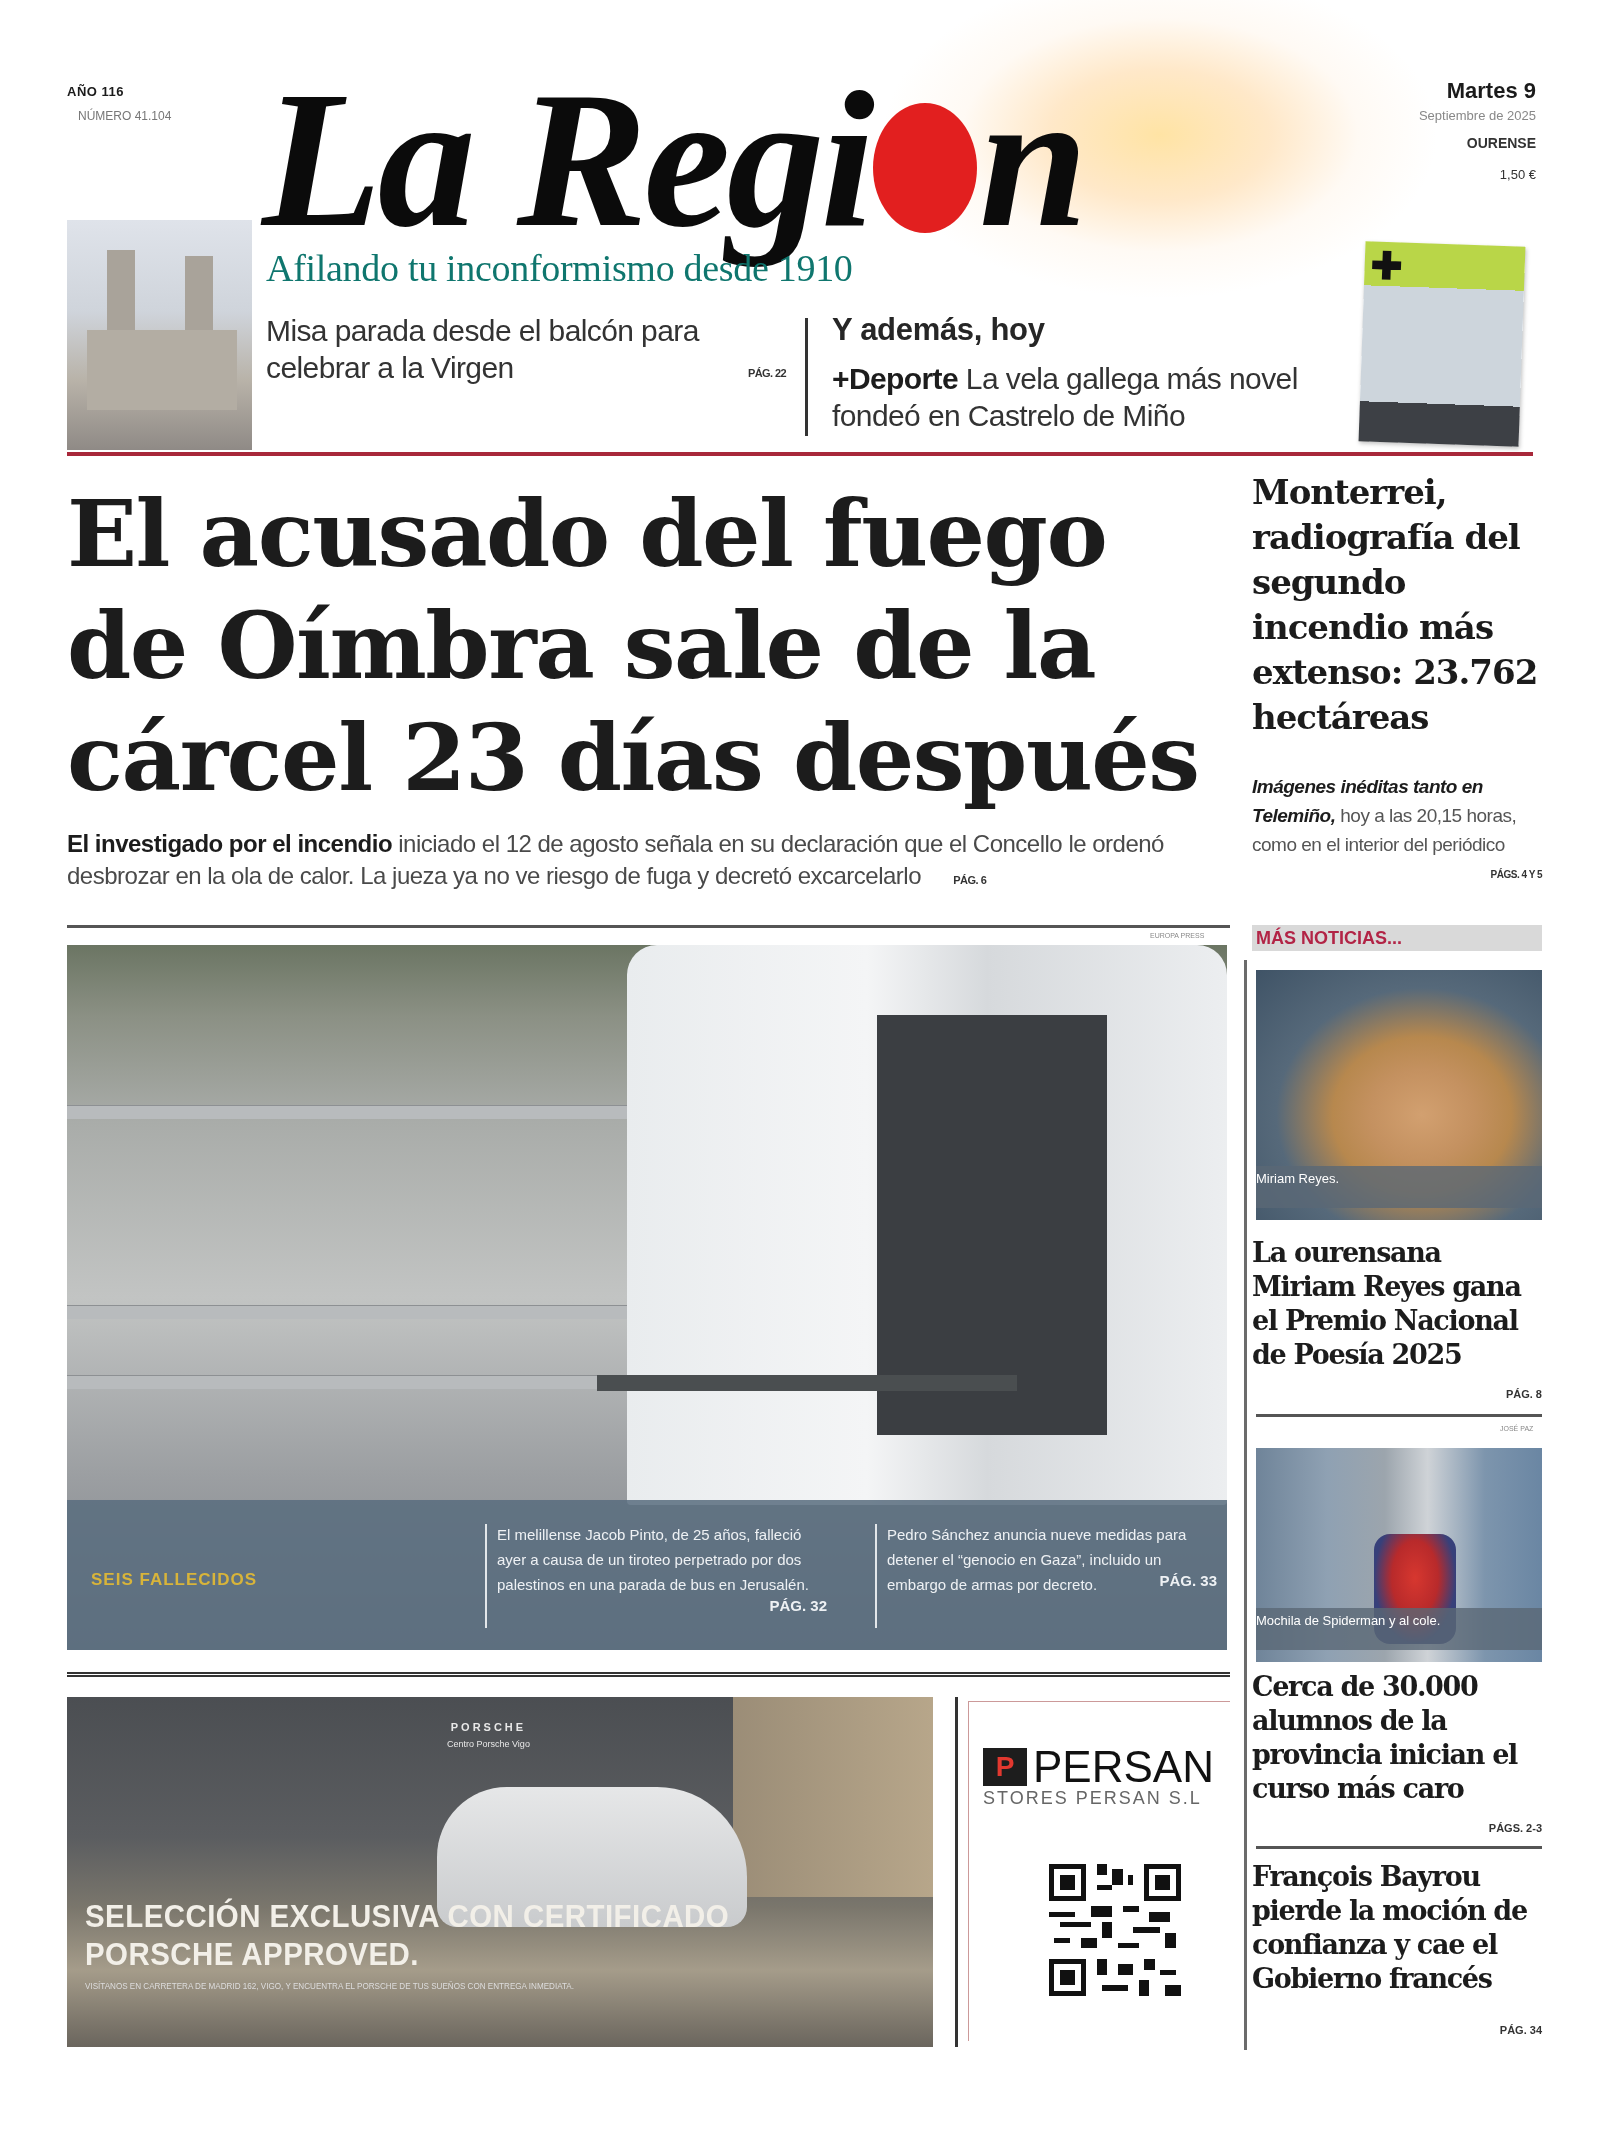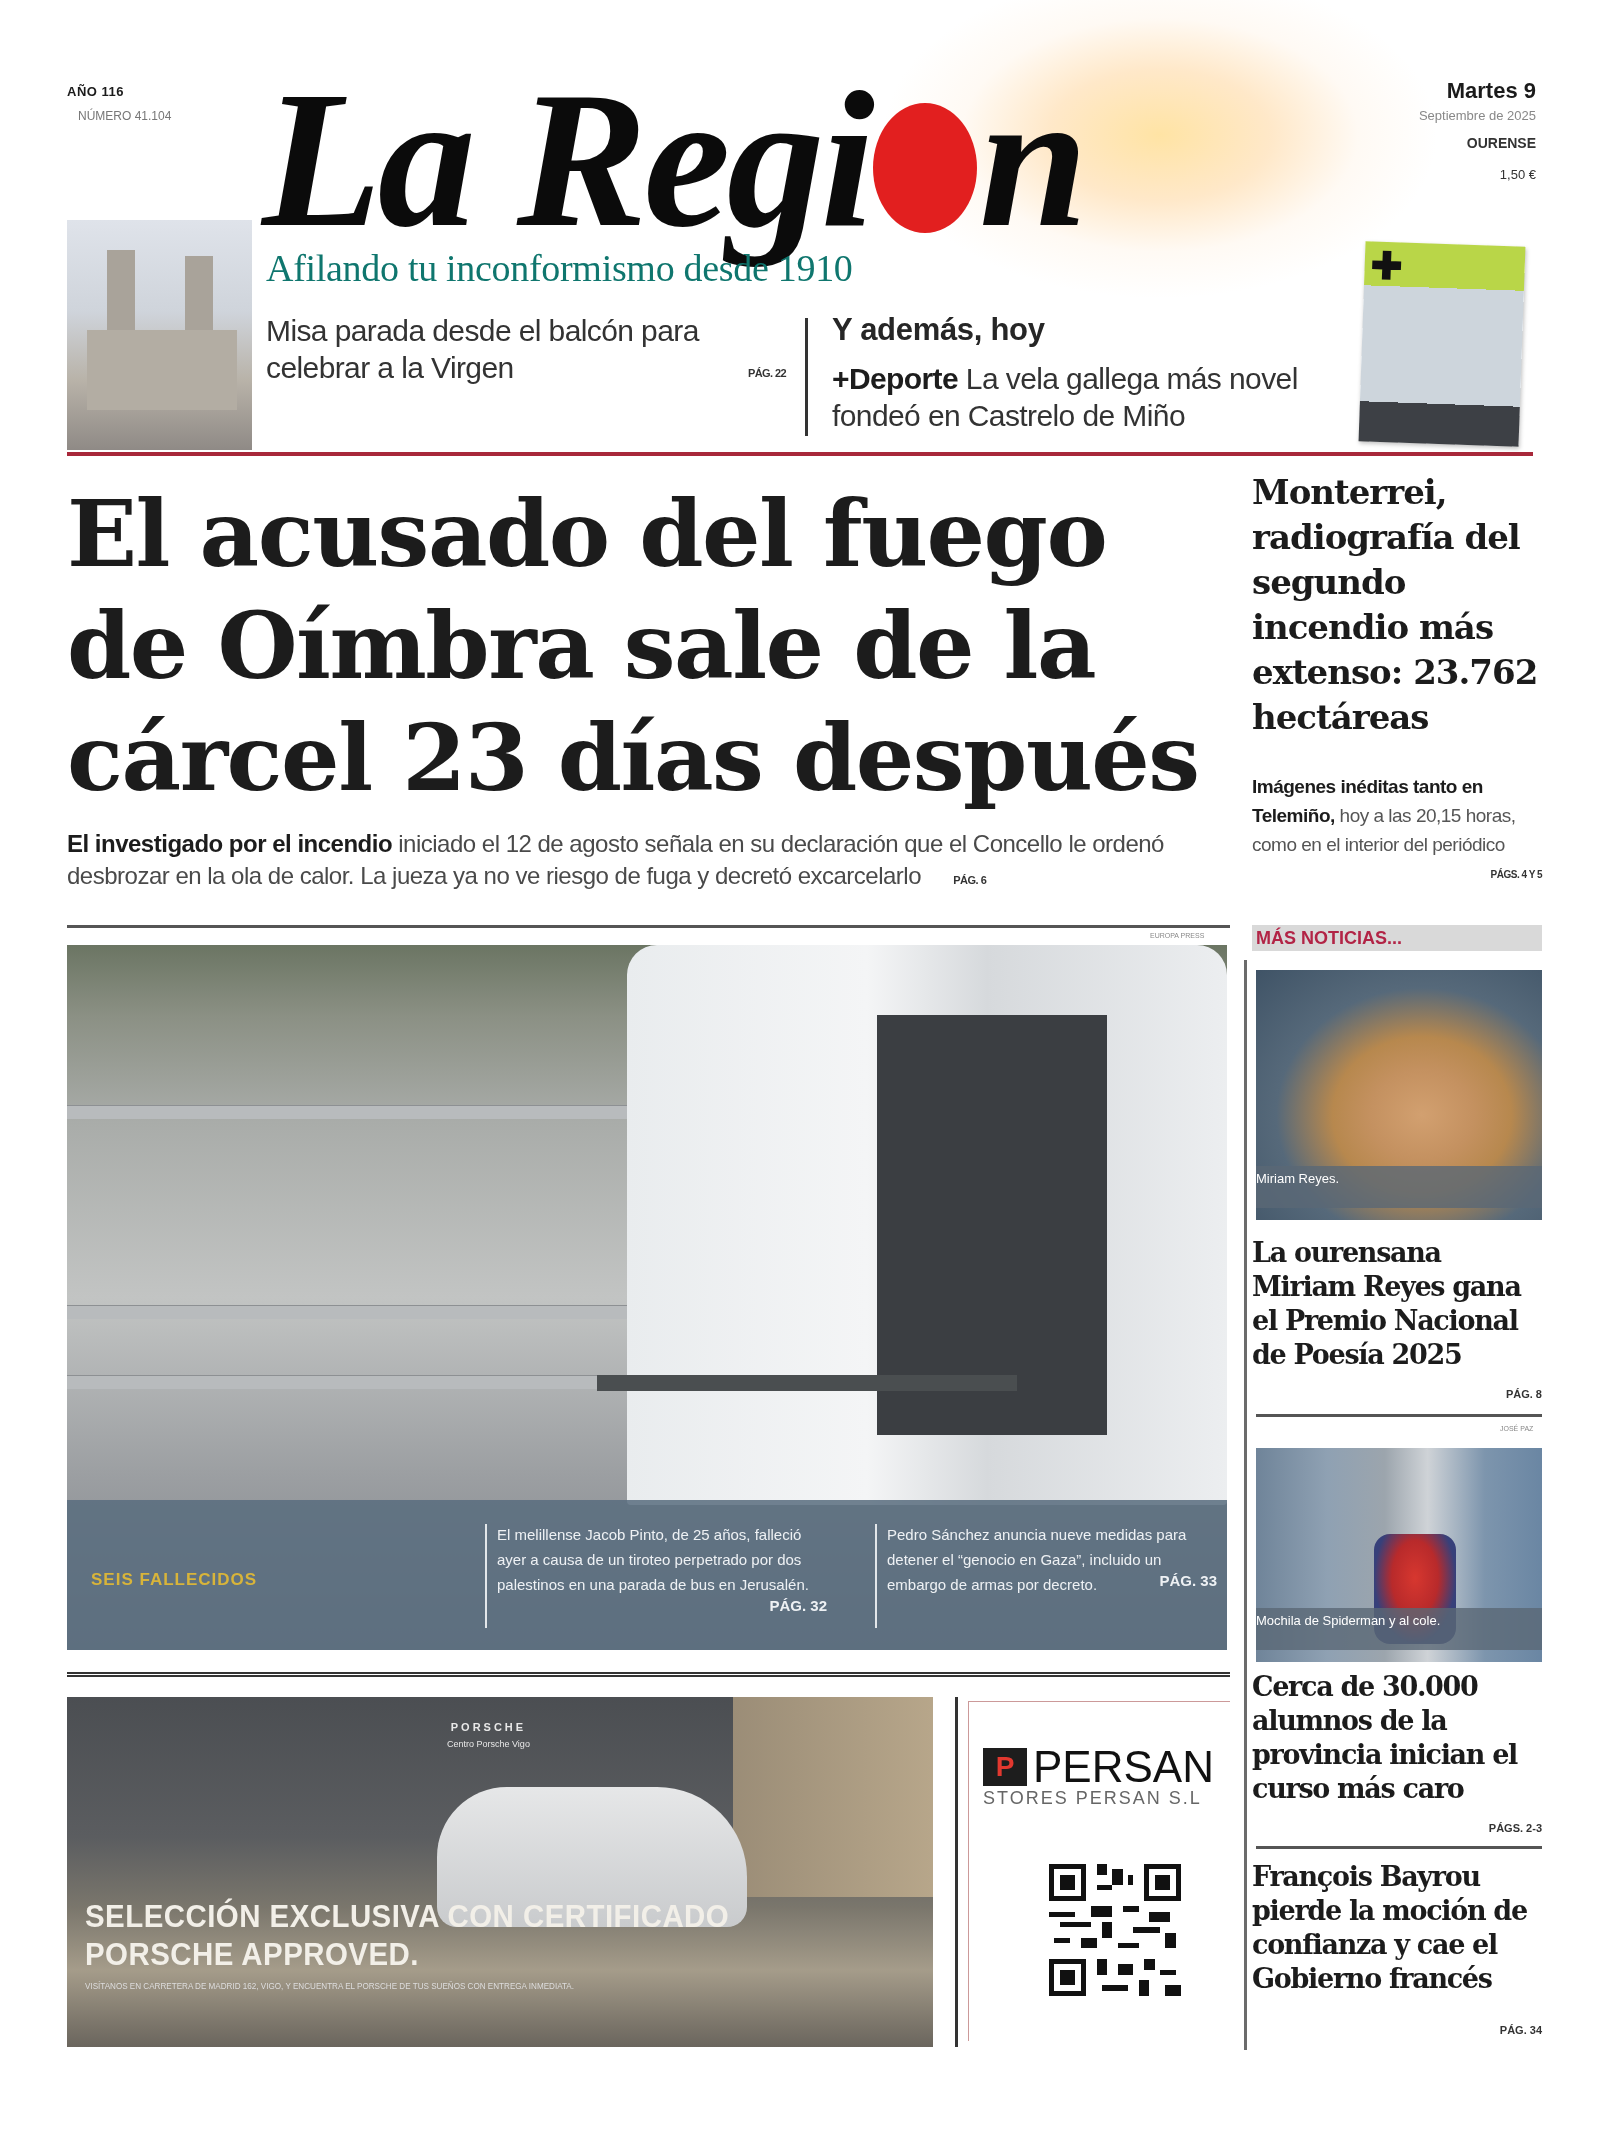--- a/index.html
+++ b/index.html
@@ -37,21 +37,21 @@
 
   
   .headline { left: 67px; top: 478px; width: 1140px; font-family: "DejaVu Serif", serif; font-weight: bold; font-size: 92px; line-height: 112px; color: #1c1c1c; letter-spacing: -1.5px; }
   .standfirst { left: 67px; top: 828px; width: 1160px; font: 24px "Liberation Sans", sans-serif; line-height: 32px; color: #4a4a4a; letter-spacing: -0.5px; }
   .standfirst b { color: #1c1c1c; }
   .standfirst .pag { font: bold 11px "Liberation Sans", sans-serif; color: #333; margin-left: 26px; }
 
   
   .side-head { left: 1252px; top: 470px; width: 290px; font-family: "DejaVu Serif", serif; font-weight: bold; font-size: 34px; line-height: 45px; color: #1c1c1c; letter-spacing: -1px; }
   .side-sub { left: 1252px; top: 772px; width: 290px; font: 19px "Liberation Sans", sans-serif; line-height: 29px; color: #555; letter-spacing: -0.5px; }
-  .side-sub b { color: #1c1c1c; }
+  .side-sub b { color: #1c1c1c; font-style: italic; }
   .side-sub .pag { float: right; font: bold 10px "Liberation Sans", sans-serif; color: #333; margin-top: 10px; }
 
   .rule-main { left: 67px; top: 925px; width: 1163px; height: 3px; background: #555; }
   .credit { font: 7px "Liberation Sans", sans-serif; color: #888; }
 
   
   .photo { left: 67px; top: 945px; width: 1160px; height: 705px; overflow: hidden; background: linear-gradient(180deg, #6b7563 0%, #8b9084 10%, #a9aca9 25%, #c2c4c3 50%, #9c9fa2 75%, #7b8088 100%); }
   .photo .rail { position: absolute; left: 0; height: 14px; background: #b8bbbd; border-top: 1px solid #8d9093; }
   .photo .van { position: absolute; left: 560px; top: 0; width: 600px; height: 560px; background: linear-gradient(90deg, #e9ecee 0%, #f4f5f6 40%, #d6d9dc 60%, #eceef0 100%); border-radius: 30px 30px 4px 4px; }
   .photo .van-dark { position: absolute; left: 810px; top: 70px; width: 230px; height: 420px; background: #3b3e42; }

